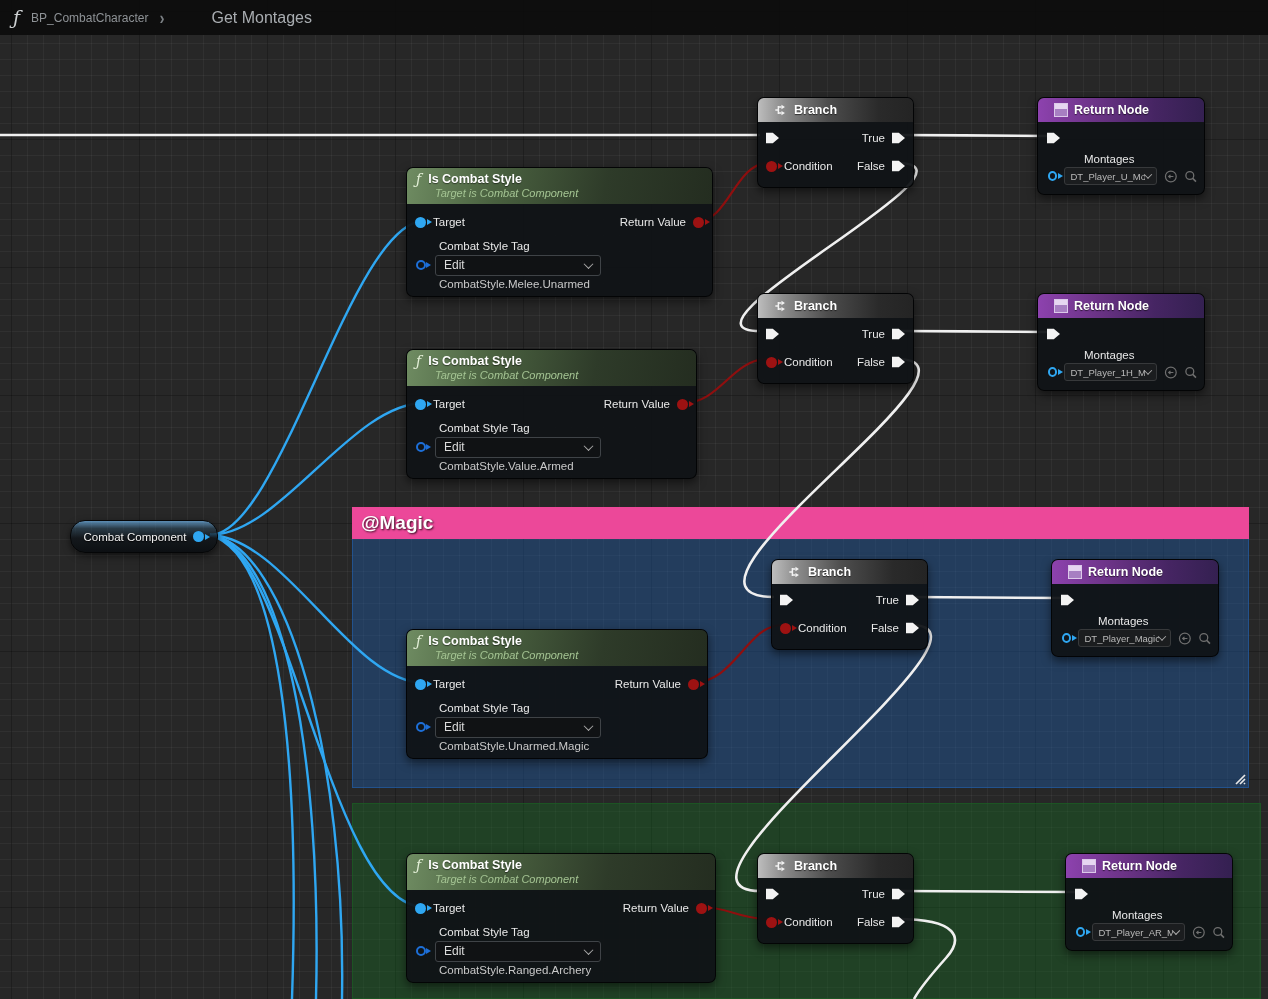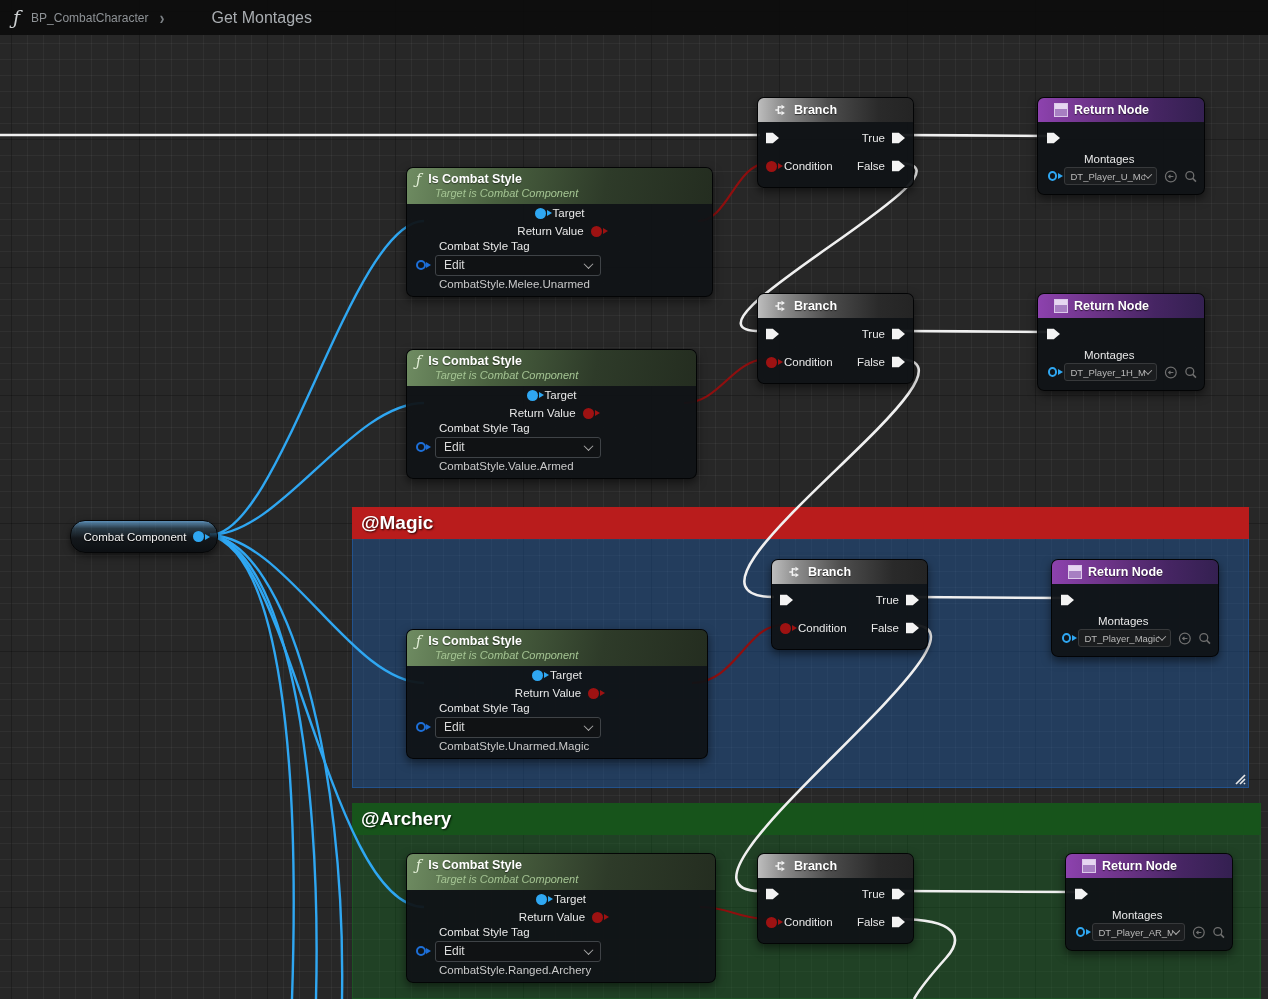--- a/index.html
+++ b/index.html
@@ -21,39 +21,39 @@
   .fx-bread{font-family:"DejaVu Serif", serif;font-style:italic;font-size:19px;color:#cdd0d2;line-height:1;}
   .bc-bp{font-size:12px;color:#8e9296;}
   .bc-sep{font-size:15px;color:#7a7f83;font-weight:bold;transform:scaleY(1.2);}
   .bc-fn{font-size:16px;color:#a9adb1;margin-left:36px;}
   
   .comment{position:absolute;z-index:1;}
   .comment .c-body{position:absolute;inset:0;}
   .comment .c-header{position:absolute;left:0;right:0;top:0;height:32px;display:flex;align-items:center;padding:0 9px;
     font-size:19px;font-weight:bold;color:#fff;text-shadow:1px 1px 2px rgba(0,0,0,.8);}
   .comment.magic .c-body{background:rgba(30,95,175,0.40);border:1px solid rgba(35,100,180,0.55);}
-  .comment.magic .c-header{background:#b91c1c;}
+  .comment.magic .c-header{background:#ec4899;}
   .comment.archery .c-body{background:rgba(20,108,34,0.38);border:1px solid rgba(25,100,35,0.55);}
   .comment.archery .c-header{background:#17541b;}
   .resize-handle{position:absolute;right:2px;bottom:2px;}
   
   svg.wires{position:absolute;left:0;top:0;z-index:4;pointer-events:none;}
   
   .node{position:absolute;z-index:10;background:rgba(16,19,22,0.95);
     border:1px solid rgba(0,0,0,0.75);border-radius:7px;
     box-shadow:0 4px 10px rgba(0,0,0,0.5), inset 0 1px 0 rgba(255,255,255,0.05);}
   .hdr{border-radius:6px 6px 0 0;display:flex;align-items:center;gap:6px;padding:0 16px;height:24px;}
   .hdr .t{font-size:12.5px;font-weight:bold;color:#fff;text-shadow:0 1px 1px rgba(0,0,0,.6);white-space:nowrap;}
   
   .fn-hdr{border-radius:6px 6px 0 0;padding:4px 9px 5px;background:linear-gradient(100deg,#6f8c62 0%,#49603f 30%,#2e3b29 65%,#242d20 100%);}
   .fn-trow{display:flex;align-items:center;gap:7px;}
   .fn-title{font-size:12.5px;font-weight:bold;color:#fff;text-shadow:0 1px 1px rgba(0,0,0,.5);}
   .fx-ic{font-family:"DejaVu Serif", serif;font-style:italic;font-size:14px;color:#e4f0d8;line-height:1;}
   .fn-sub{font-size:11px;font-style:italic;color:#a4c493;margin:1px 0 0 19px;}
-  .prow{display:flex;justify-content:space-between;align-items:center;height:30px;padding:0 8px;flex-direction:column;}
+  .prow{display:flex;justify-content:space-between;align-items:center;height:30px;padding:0 8px;}
   .pl,.pr{display:flex;align-items:center;gap:7px;}
   .plabel{font-size:11.5px;color:#e8e8e8;}
   .tag-label{font-size:11.5px;color:#e8e8e8;margin:3px 0 2px 32px;}
   .tag-row{display:flex;align-items:center;gap:9px;padding-left:9px;height:22px;}
   .combo{width:148px;height:19px;background:#101214;border:1px solid #3f4347;border-radius:3px;
     display:flex;align-items:center;justify-content:space-between;padding:0 8px;}
   .combo .cv{font-size:12px;color:#dcdcdc;}
   .chev{width:6px;height:6px;border-right:1.6px solid #a9a9a9;border-bottom:1.6px solid #a9a9a9;transform:rotate(45deg) translate(-1px,-1px);}
   .tag-value{font-size:11.5px;color:#c9c9c9;margin:2px 0 6px 32px;white-space:nowrap;}
   
@@ -94,23 +94,20 @@
   <div class="c-body"></div>
   <div class="c-header">
       <span>@Magic</span>
     </div>
   <svg class="resize-handle" width="16" height="16" viewBox="0 0 16 16">
     <path d="M14 5 L5 14 M14 9 L9 14 M14 13 L13 14" stroke="#e8e8e8" stroke-width="1.7" fill="none"></path>
   </svg>
 </div>
 <div class="comment archery" style="left:352px;top:803px;width:909px;height:196px;">
   <div class="c-body"></div>
-  <div class="c-header">
-      <span>@Archery</span>
-    </div>
 </div>
 
 <svg class="wires" width="1268" height="999" viewBox="0 0 1268 999">
 
   <g stroke="#f0f0f0" stroke-width="2.6" fill="none">
     <path d="M0,135 L760,135"></path>
     <path d="M897,135 C950,135 995,136 1050,136"></path>
     <path d="M897,163 C1000,163 658,331 760,331"></path>
     <path d="M897,331 C950,331 995,332 1050,332"></path>
     <path d="M897,359 C1010,359 640,597 774,597"></path>

